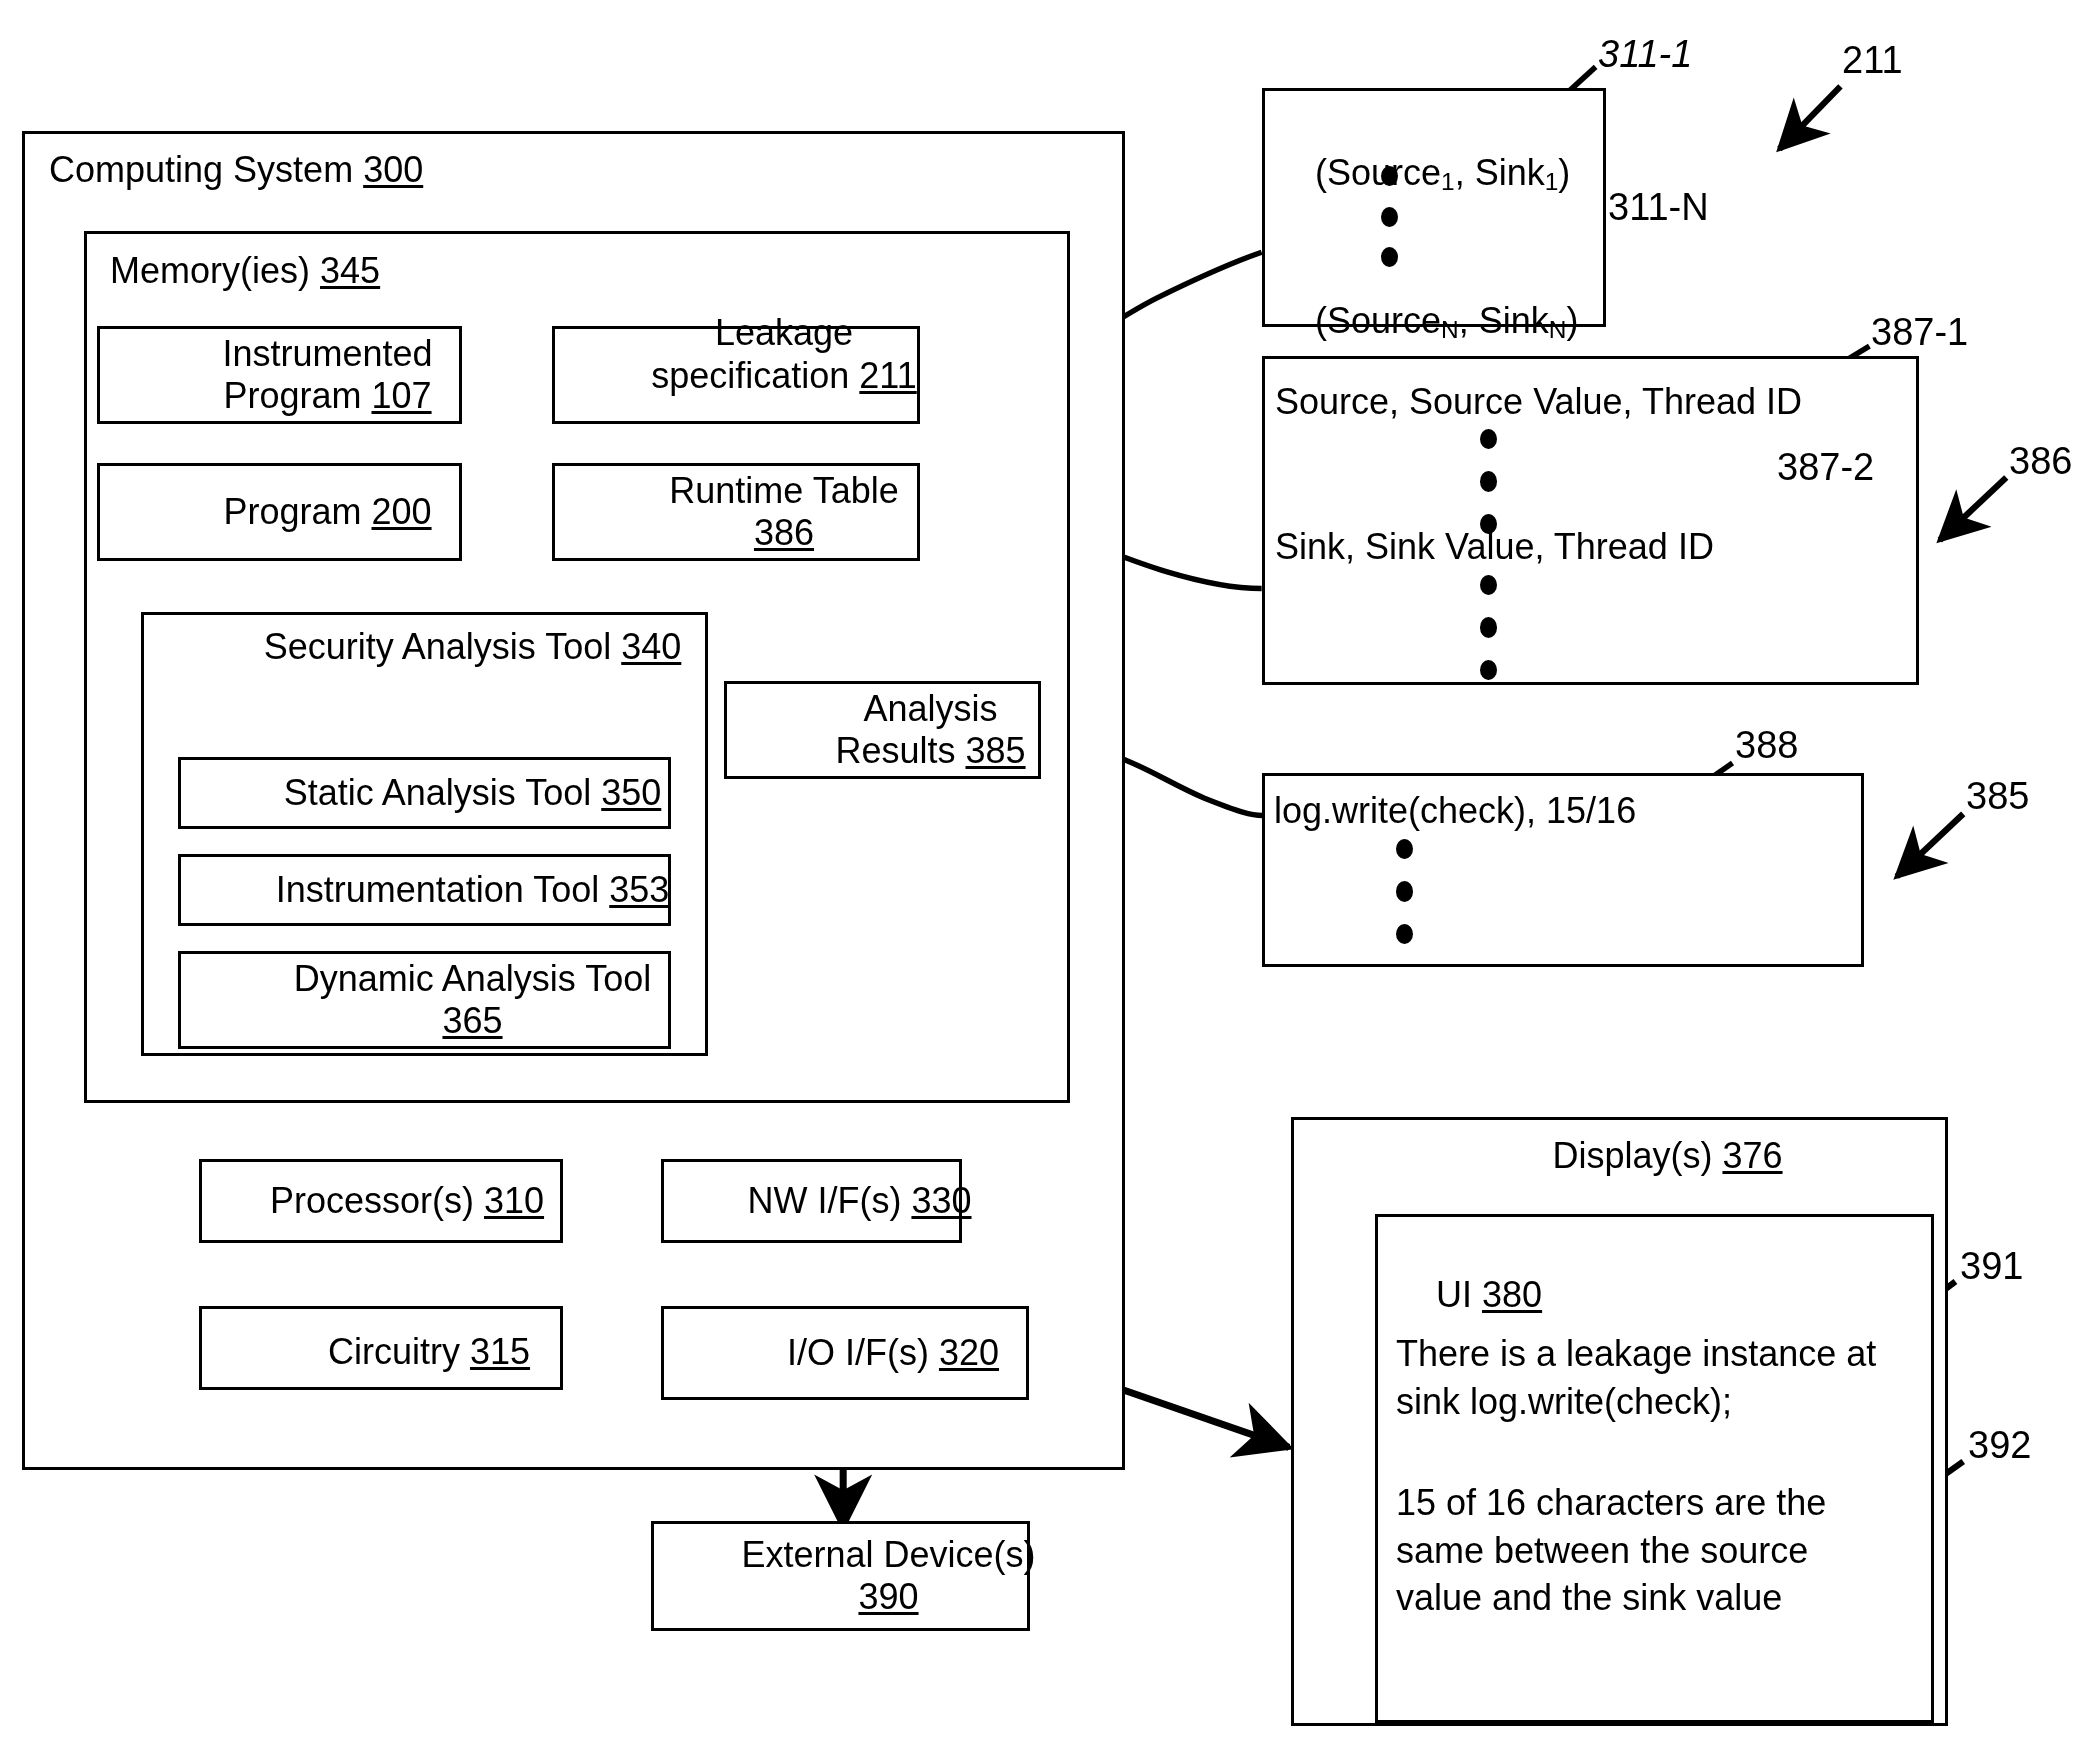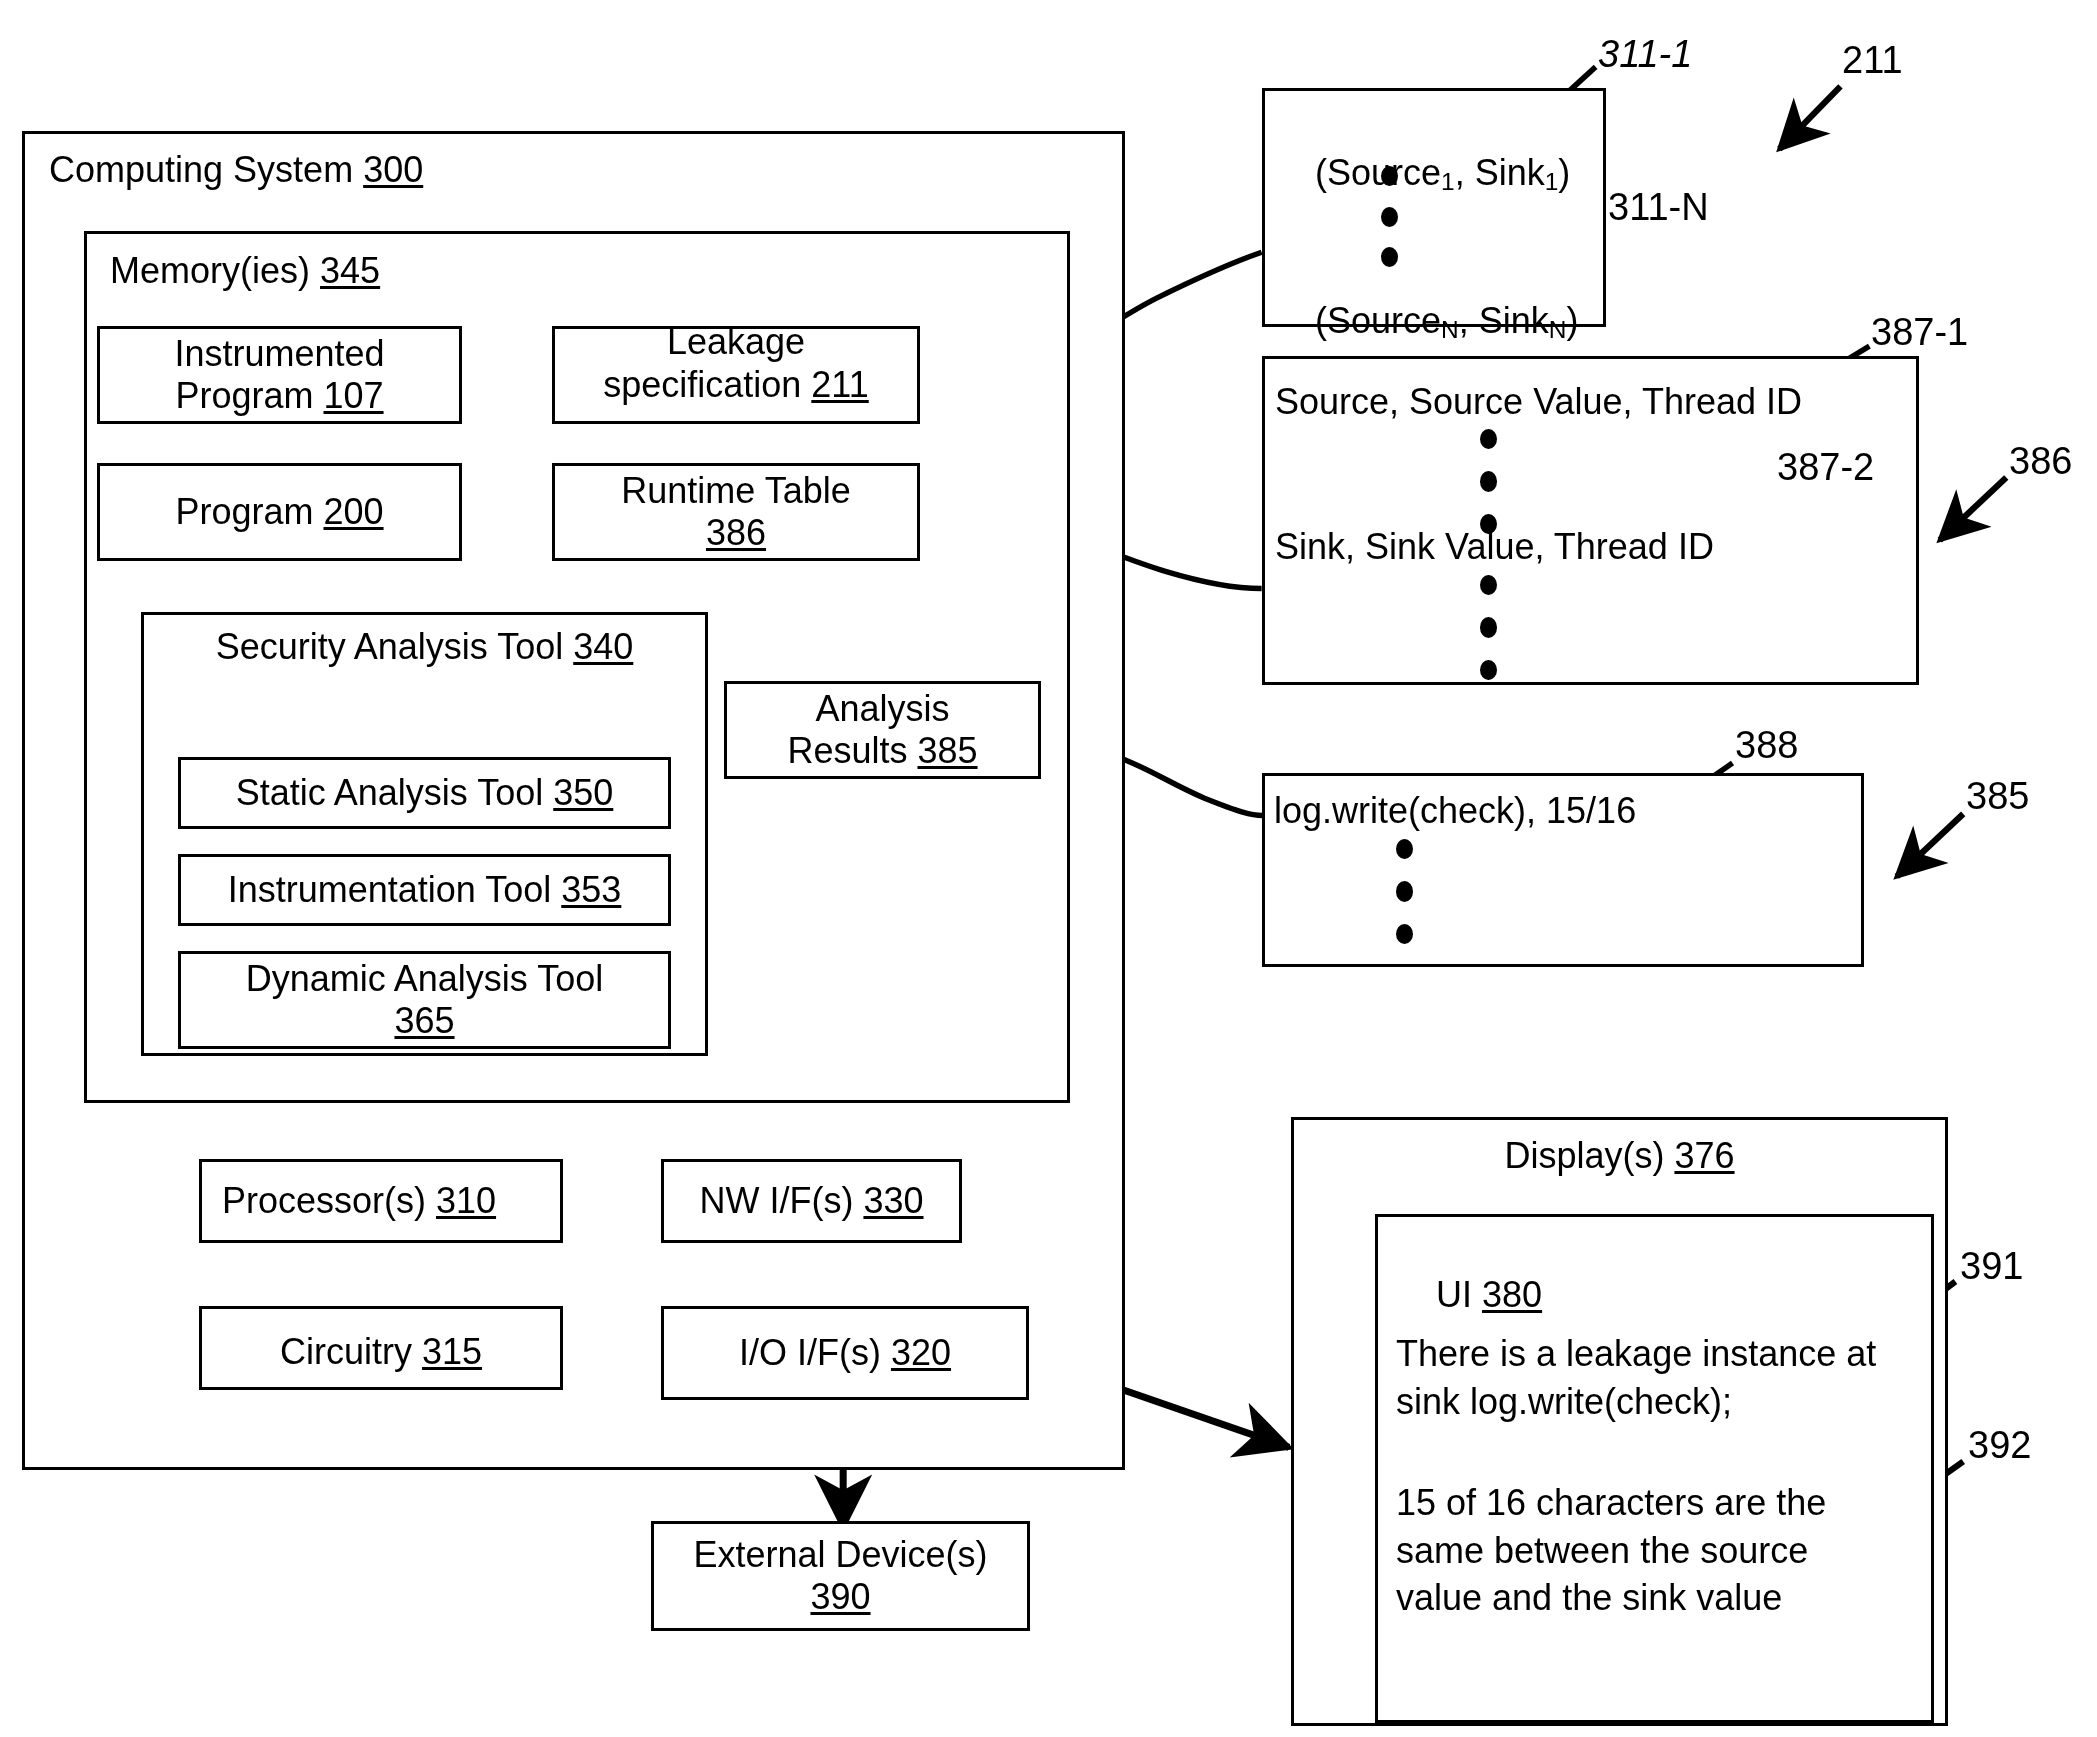--- a/index.html
+++ b/index.html
@@ -35,20 +35,21 @@
   .ctr {
     position: absolute;
     display: flex;
     align-items: center;
     justify-content: center;
     text-align: center;
     font-size: 36px;
     line-height: 1.18;
     box-sizing: border-box;
     pointer-events: none;
+    margin-left: 48px;
   }
   .u { text-decoration: underline; text-underline-offset: 3.1px; }
   .refnum {
     position: absolute;
     font-size: 38px;
     white-space: nowrap;
   }
   svg.overlay {
     position: absolute;
     left: 0; top: 0;
@@ -129,21 +130,21 @@
   <div class="ctr" style="left:97px; top:326px; width:365px; height:98px;">
     <span>Instrumented<br>Program <span class="u">107</span></span>
   </div>
 
   <div class="box" style="left:97px; top:463px; width:365px; height:98px;"></div>
   <div class="ctr" style="left:97px; top:463px; width:365px; height:98px;">
     <span><span>Program</span> <span class="u">200</span></span>
   </div>
 
   <div class="box" style="left:552px; top:326px; width:368px; height:98px;"></div>
-  <div class="ctr" style="left:552px; top:322px; width:368px; height:83px;">
+  <div class="ctr" style="left:552px; top:313px; width:368px; height:83px;">
     <span>Leakage<br>specification <span class="u">211</span></span>
   </div>
 
   <div class="box" style="left:552px; top:463px; width:368px; height:98px;"></div>
   <div class="ctr" style="left:552px; top:463px; width:368px; height:98px;">
     <span><span>Runtime Table</span><br><span class="u">386</span></span>
   </div>
 
   <div class="box" style="left:724px; top:681px; width:317px; height:98px;"></div>
   <div class="ctr" style="left:724px; top:681px; width:317px; height:98px;">

